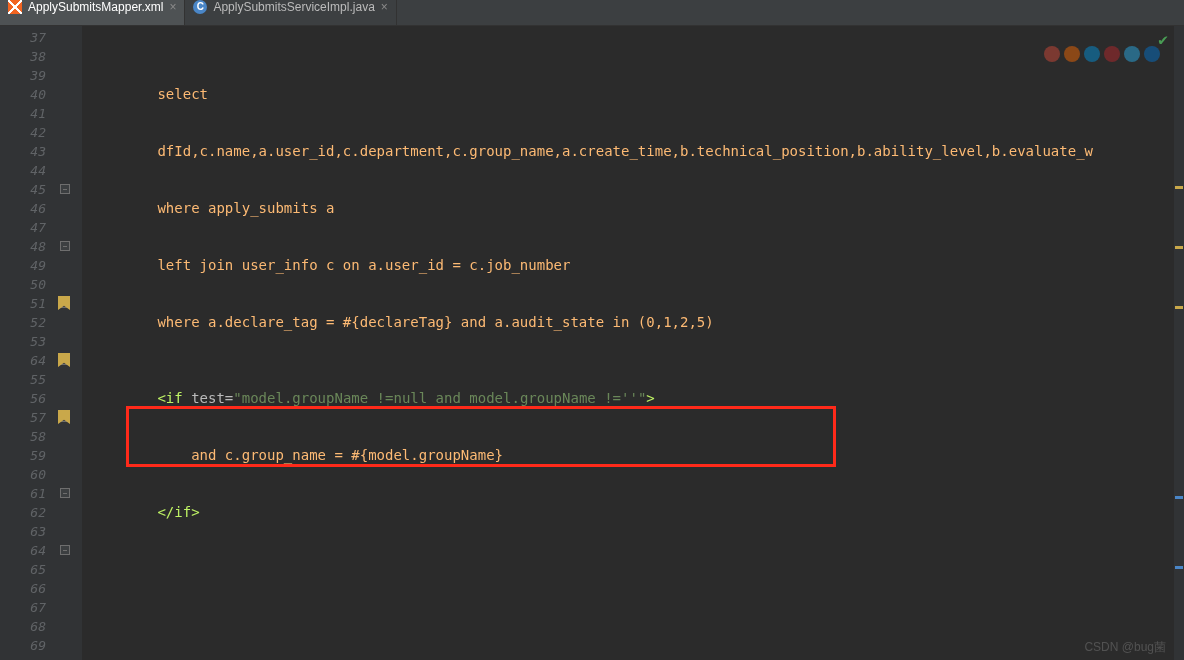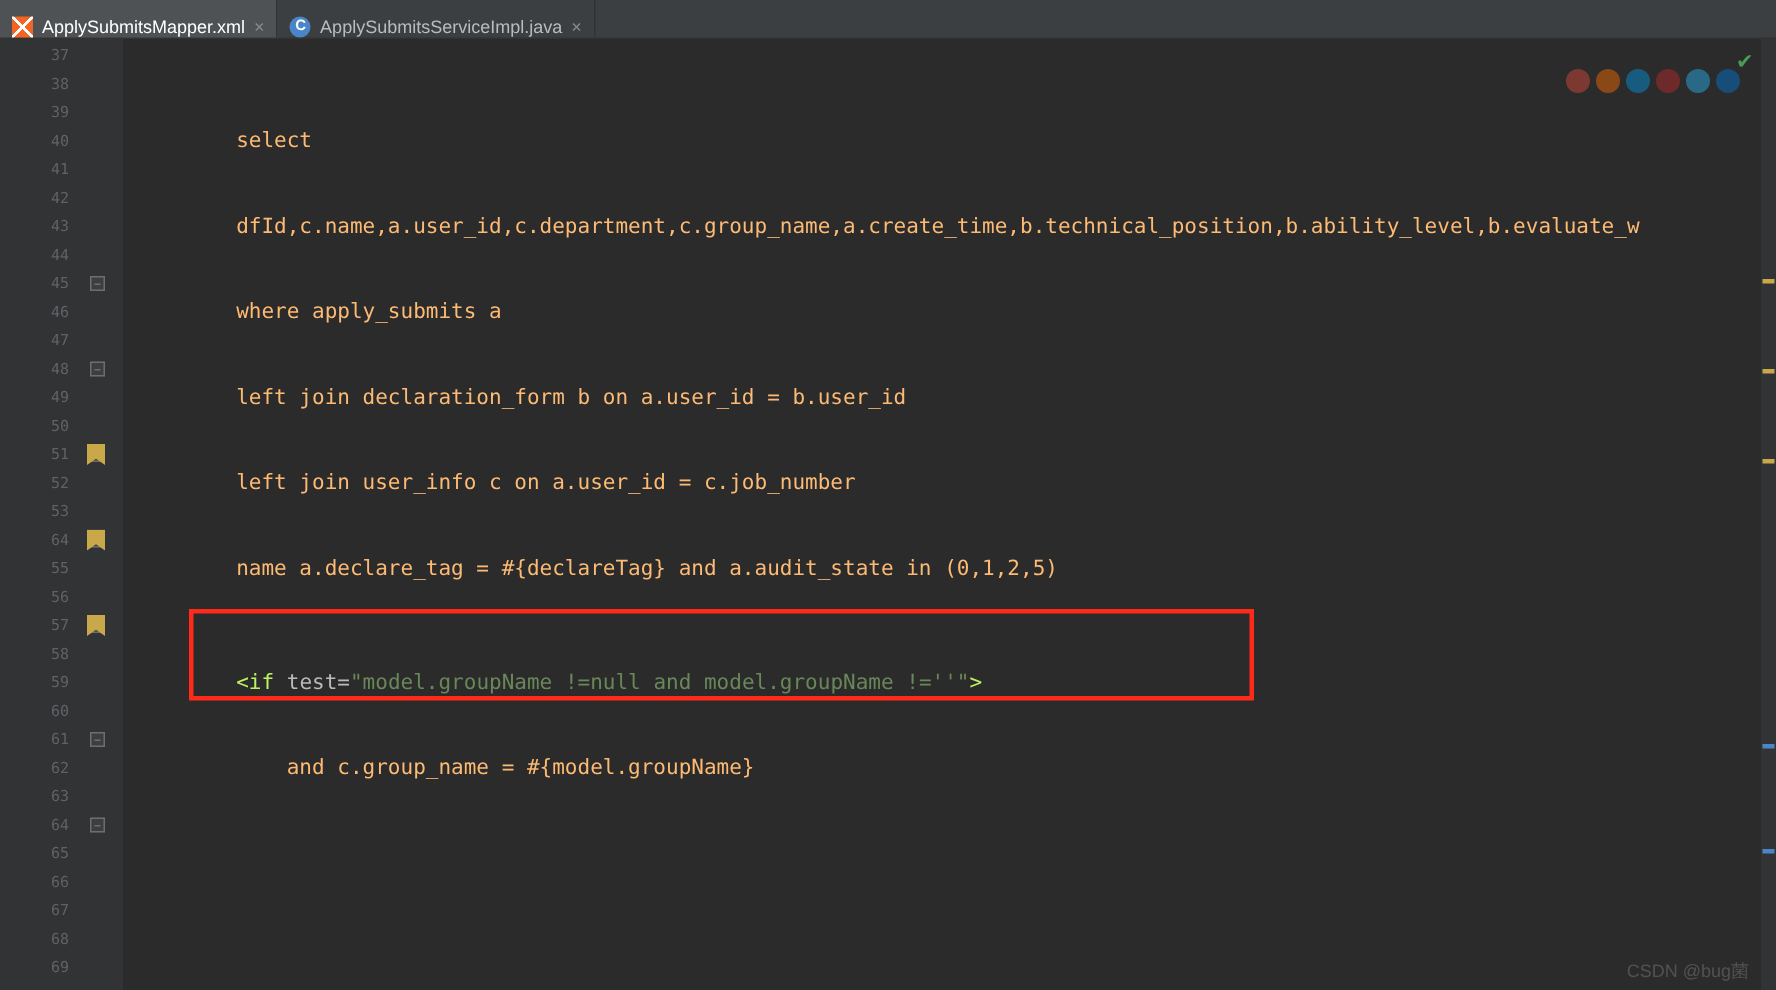--- a/index.html
+++ b/index.html
@@ -15,21 +15,21 @@
   
   .tabbar {
     height: 26px;
     background: #3c3f41;
     display: flex;
     align-items: stretch;
     border-bottom: 1px solid #323232;
   }
   .tab {
     display: flex;
-    align-items: flex-end;
+    align-items: flex-start;
     padding: 0 8px;
     gap: 6px;
     color: #bbbbbb;
     border-right: 1px solid #323232;
     font-size: 12px;
     font-family: "Segoe UI", sans-serif;
   }
   .tab.active { background: #4e5254; color: #ffffff; }
   .tab .close { color: #8a8a8a; font-size: 12px; }
   .tab-icon { width: 14px; height: 14px; display: inline-block; }
@@ -70,25 +70,26 @@
     right: 10px;
     bottom: 0;
     display: flex;
     background: #2b2b2b;
   }
   .gutter {
     width: 56px;
     background: #313335;
     text-align: right;
     color: #606366;
-    font-size: 10px;
+    font-size: 13px;
     line-height: 19px;
     padding-right: 10px;
     padding-top: 2px;
     flex-shrink: 0;
+    font-style: italic;
   }
   .gutter .ln { height: 19px; }
 
   .marks {
     width: 26px;
     background: #313335;
     flex-shrink: 0;
     position: relative;
   }
   .fold-mark {
@@ -245,26 +246,26 @@
       <div class="fold-mark" style="top: 519px;"></div>
       <div class="bookmark" style="top: 270px;"></div>
       <div class="bookmark" style="top: 327px;"></div>
       <div class="bookmark" style="top: 384px;"></div>
     </div>
   <div class="code" id="code">
 
     <div class="line"><span class="text">        select</span></div>
     <div class="line"><span class="text">        dfId,c.name,a.user_id,c.department,c.group_name,a.create_time,b.technical_position,b.ability_level,b.evaluate_w</span></div>
     <div class="line"><span class="text">        where apply_submits a</span></div>
-    <div class="line"><span class="text">        left join declaration_form b on a.user_id = b.user_id</span></div>
     <div class="line"><span class="text">        left join user_info c on a.user_id = c.job_number</span></div>
-    <div class="line"><span class="text">        name a.declare_tag = #{declareTag} and a.audit_state in (0,1,2,5)</span></div>
+    <div class="line"><span class="text">        where a.declare_tag = #{declareTag} and a.audit_state in (0,1,2,5)</span></div>
 
     <div class="line"><span class="text">        </span><span class="tag">&lt;if </span><span class="attr">test=</span><span class="str">"model.groupName !=null and model.groupName !=''"</span><span class="tag">&gt;</span></div>
     <div class="line"><span class="text">            and c.group_name = #{model.groupName}</span></div>
+    <div class="line"><span class="text">        </span><span class="tag">&lt;/if&gt;</span></div>
 
     
     
     
 
     
     
     
 
     

